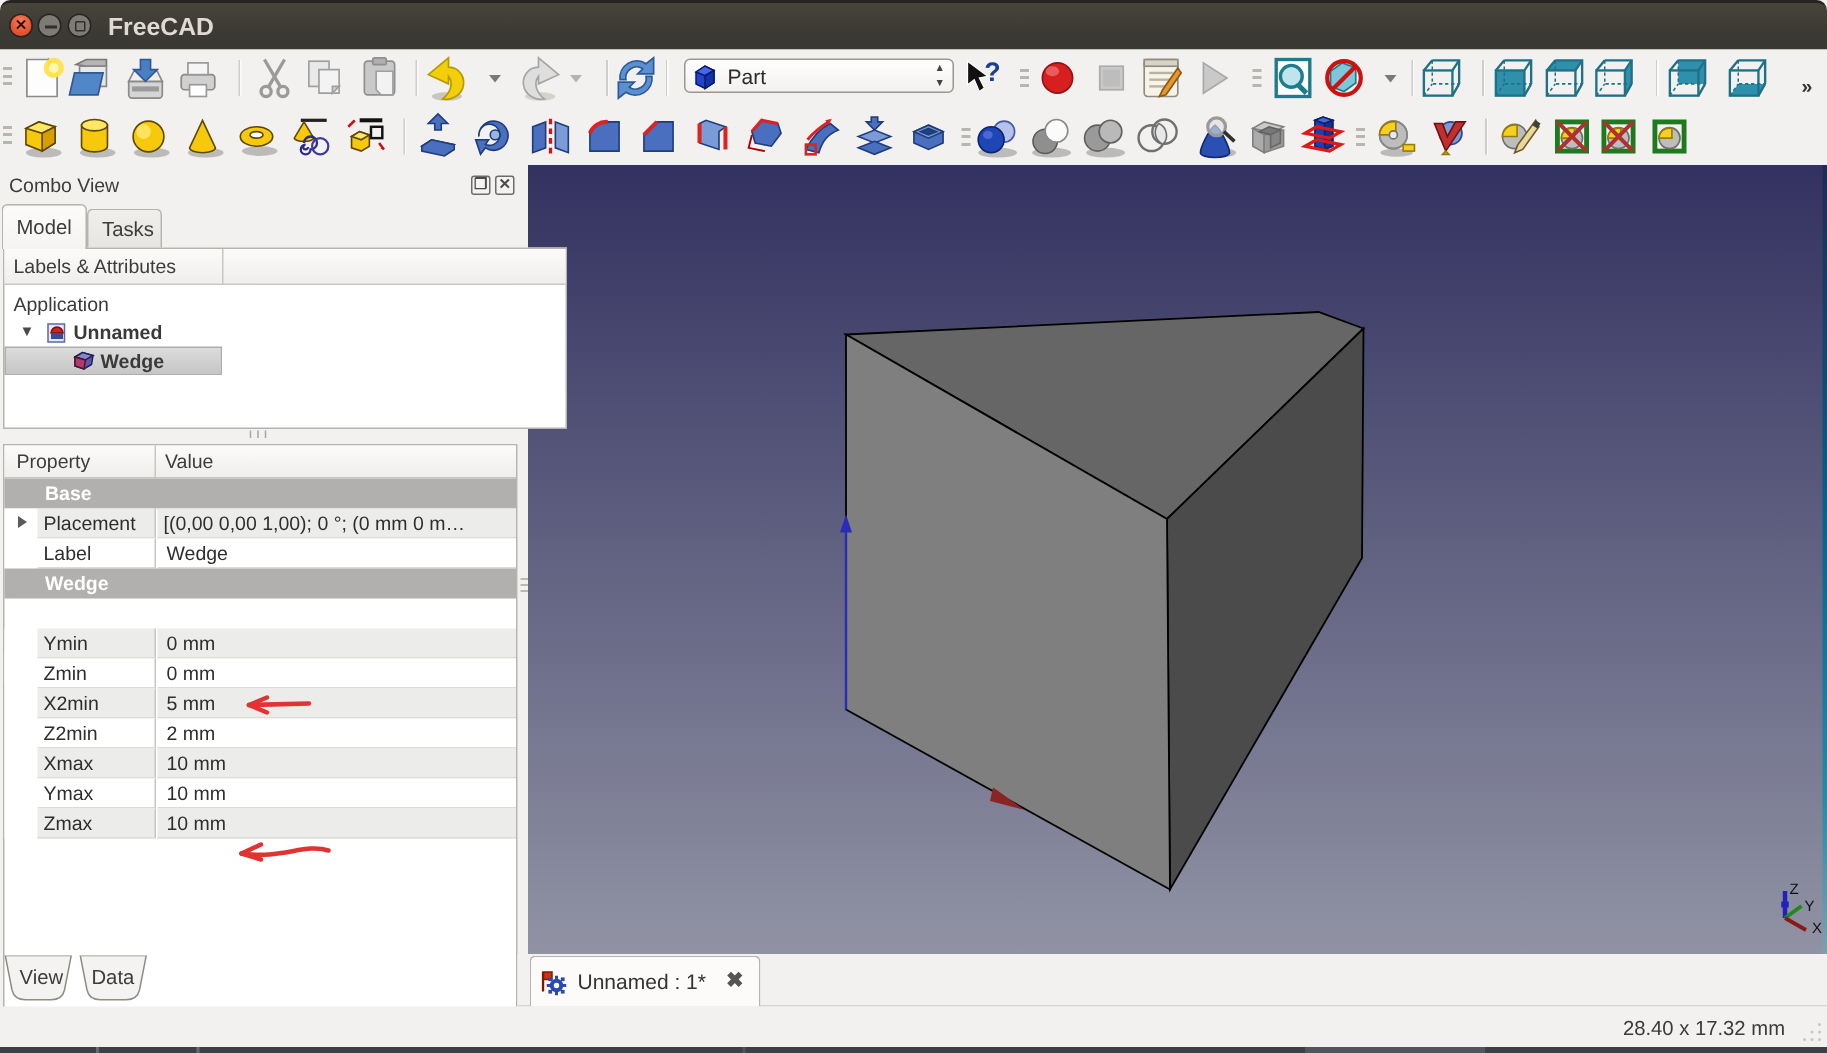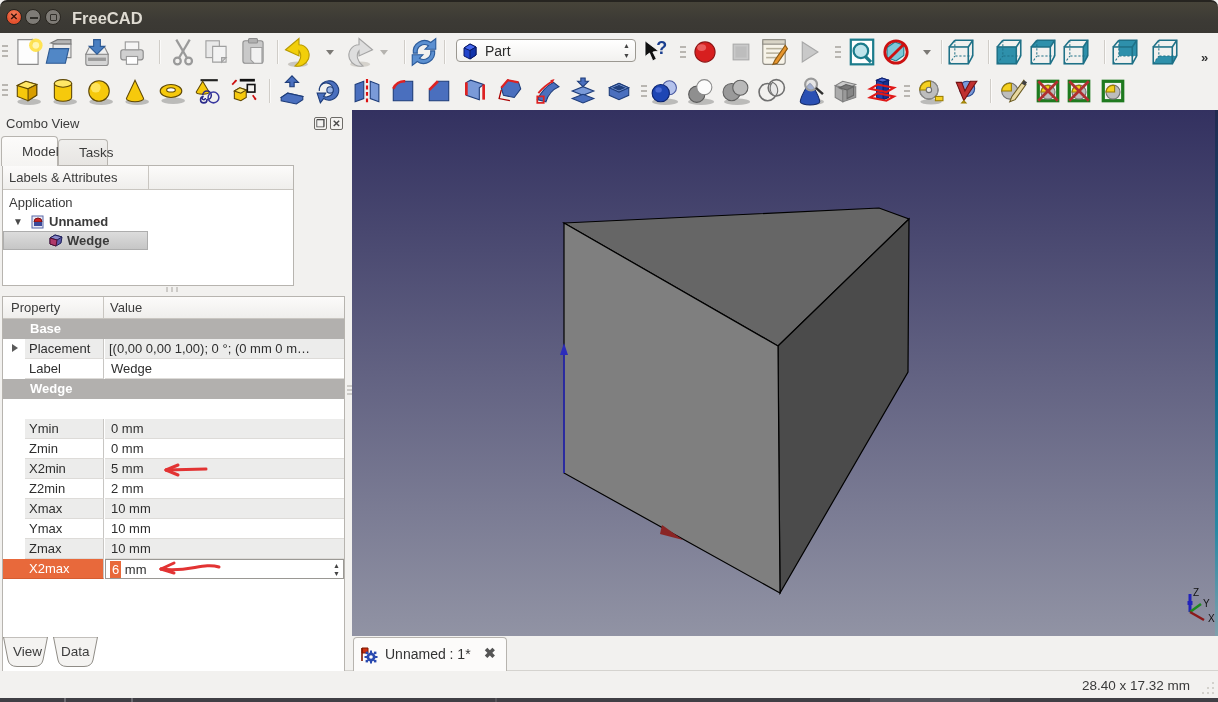--- a/index.html
+++ b/index.html
@@ -21,24 +21,24 @@
 
 #toolbars { left:0; top:0; width:1218px; height:112px; background:none; }
 .grip { position:absolute; width:6px; height:15px;
   background:repeating-linear-gradient(#f2f1ef 0 1px, #b9b6b1 1px 3px, #f2f1ef 3px 5px); }
 .tsep { position:absolute; width:2px; height:24px;
   background:linear-gradient(90deg,#d0cdc8 0 1px, #fbfaf9 1px 2px); }
 
 #combo-title { left:6px; top:116px; font-size:13px; color:#3c3c3c; }
 .winbtn { position:absolute; top:117px; width:13px; height:13px; border:1px solid #6e6c68; border-radius:2px; background:#f4f3f1; font-size:10px; color:#4a4a4a; text-align:center; line-height:11px; font-weight:bold;}
 
-.tab-top { position:absolute; border:1px solid #b7b4af; border-bottom:none; border-radius:4px 4px 0 0; font-size:13.5px; color:#3c3c3c; text-align:left; padding-left:20px; }
+.tab-top { position:absolute; border:1px solid #b7b4af; border-bottom:none; border-radius:4px 4px 0 0; font-size:13.5px; color:#3c3c3c; text-align:left; padding-left:9px; }
 #tab-model { left:1px; top:136px; width:57px; height:30px; background:linear-gradient(#fcfbfa,#f5f4f2); line-height:30px; z-index:3;}
 #tab-tasks { left:58px; top:139px; width:50px; height:27px; background:linear-gradient(#f0efed,#e7e5e2); line-height:26px; z-index:1;}
-#tree-panel { left:2px; top:165px; width:292px; height:121px; background:#fff; border:1px solid #b7b4af; z-index:2;}
+#tree-panel { left:2px; top:165px; width:376px; height:121px; background:#fff; border:1px solid #b7b4af; z-index:2;}
 #tree-header { position:absolute; left:0; top:0; width:100%; height:24px; background:linear-gradient(#fcfbfa,#efeeec); border-bottom:1px solid #c9c6c1; }
 #tree-header .hcell { position:absolute; left:0; top:0; width:146px; height:24px; border-right:1px solid #c9c6c1; font-size:13px; color:#3c3c3c; line-height:24px; padding-left:6px; }
 .trow { position:absolute; left:0; font-size:13px; color:#3a3a3a; height:19px; line-height:19px; }
 #wedge-sel { position:absolute; left:0; top:65px; width:145px; height:19px; background:linear-gradient(#dcdcdc,#c6c6c6); border:1px solid #adadad; }
 
 #splitter1 { left:2px; top:286px; width:343px; height:10px; background:#f2f1ef; }
 
 #prop-panel { left:2px; top:296px; width:343px; height:437px; background:#fff; border:1px solid #b7b4af; font-size:13px; }
 #prop-header { position:absolute; left:0; top:0; width:100%; height:22px; background:linear-gradient(#fcfbfa,#efeeec); border-bottom:1px solid #c9c6c1; color:#3c3c3c; }
 #prop-header .pc1 { position:absolute; left:0; top:0; width:101px; height:22px; border-right:1px solid #c9c6c1; line-height:22px; padding-left:8px; }
@@ -536,27 +536,20 @@
   <div class="prow plain" style="top:222px;">
     <div class="gut"></div>
       <div class="lab">Ymax</div>
       <div class="val">10 mm</div>
   </div>
   <div class="prow alt" style="top:242px;">
     <div class="gut"></div>
       <div class="lab">Zmax</div>
       <div class="val">10 mm</div>
   </div>
-  <div class="prow" style="top:262px;">
-    <div class="lab" style="left:0; width:101px; background:#e8693b; color:#fff; padding-left:26px; border-bottom:1px solid #d55c30;">X2max</div>
-    <div class="val" style="background:#fff; border:1px solid #9a9894; border-bottom:1px solid #9a9894; padding-left:0;">
-      <span style="background:#e8693b; color:#fff; padding:1px 2px; margin-left:4px;">6</span><span> mm</span>
-      <span style="position:absolute; right:3px; top:2px; font-size:7px; color:#444; line-height:8px;">▲<br>▼</span>
-    </div>
-  </div>
 
   <svg width="341" height="339" style="position:absolute; left:0; top:0; pointer-events:none;">
     <g stroke="#e23333" stroke-width="3" fill="none" stroke-linecap="round">
       <path d="M 203,172 L 163,173"></path>
       <path d="M 163,173 l 12,-5"></path>
       <path d="M 163,173 l 12,5"></path>
       <path d="M 216,270 C 200,265 185,276 158,272"></path>
       <path d="M 158,272 l 13,-6"></path>
       <path d="M 158,272 l 13,4"></path>
     </g>

